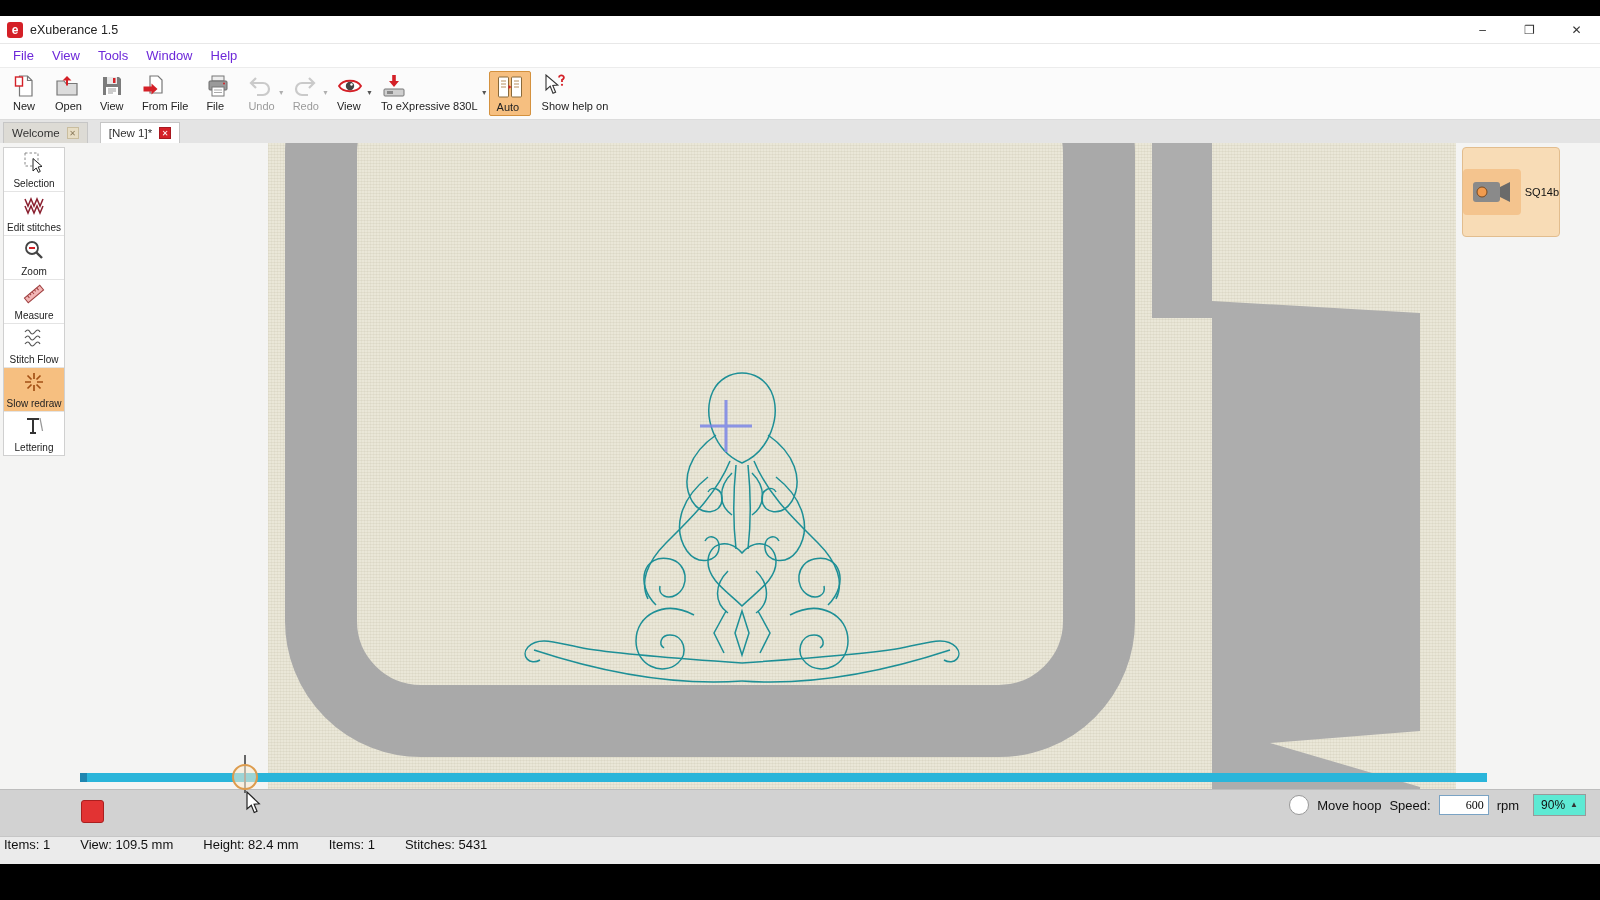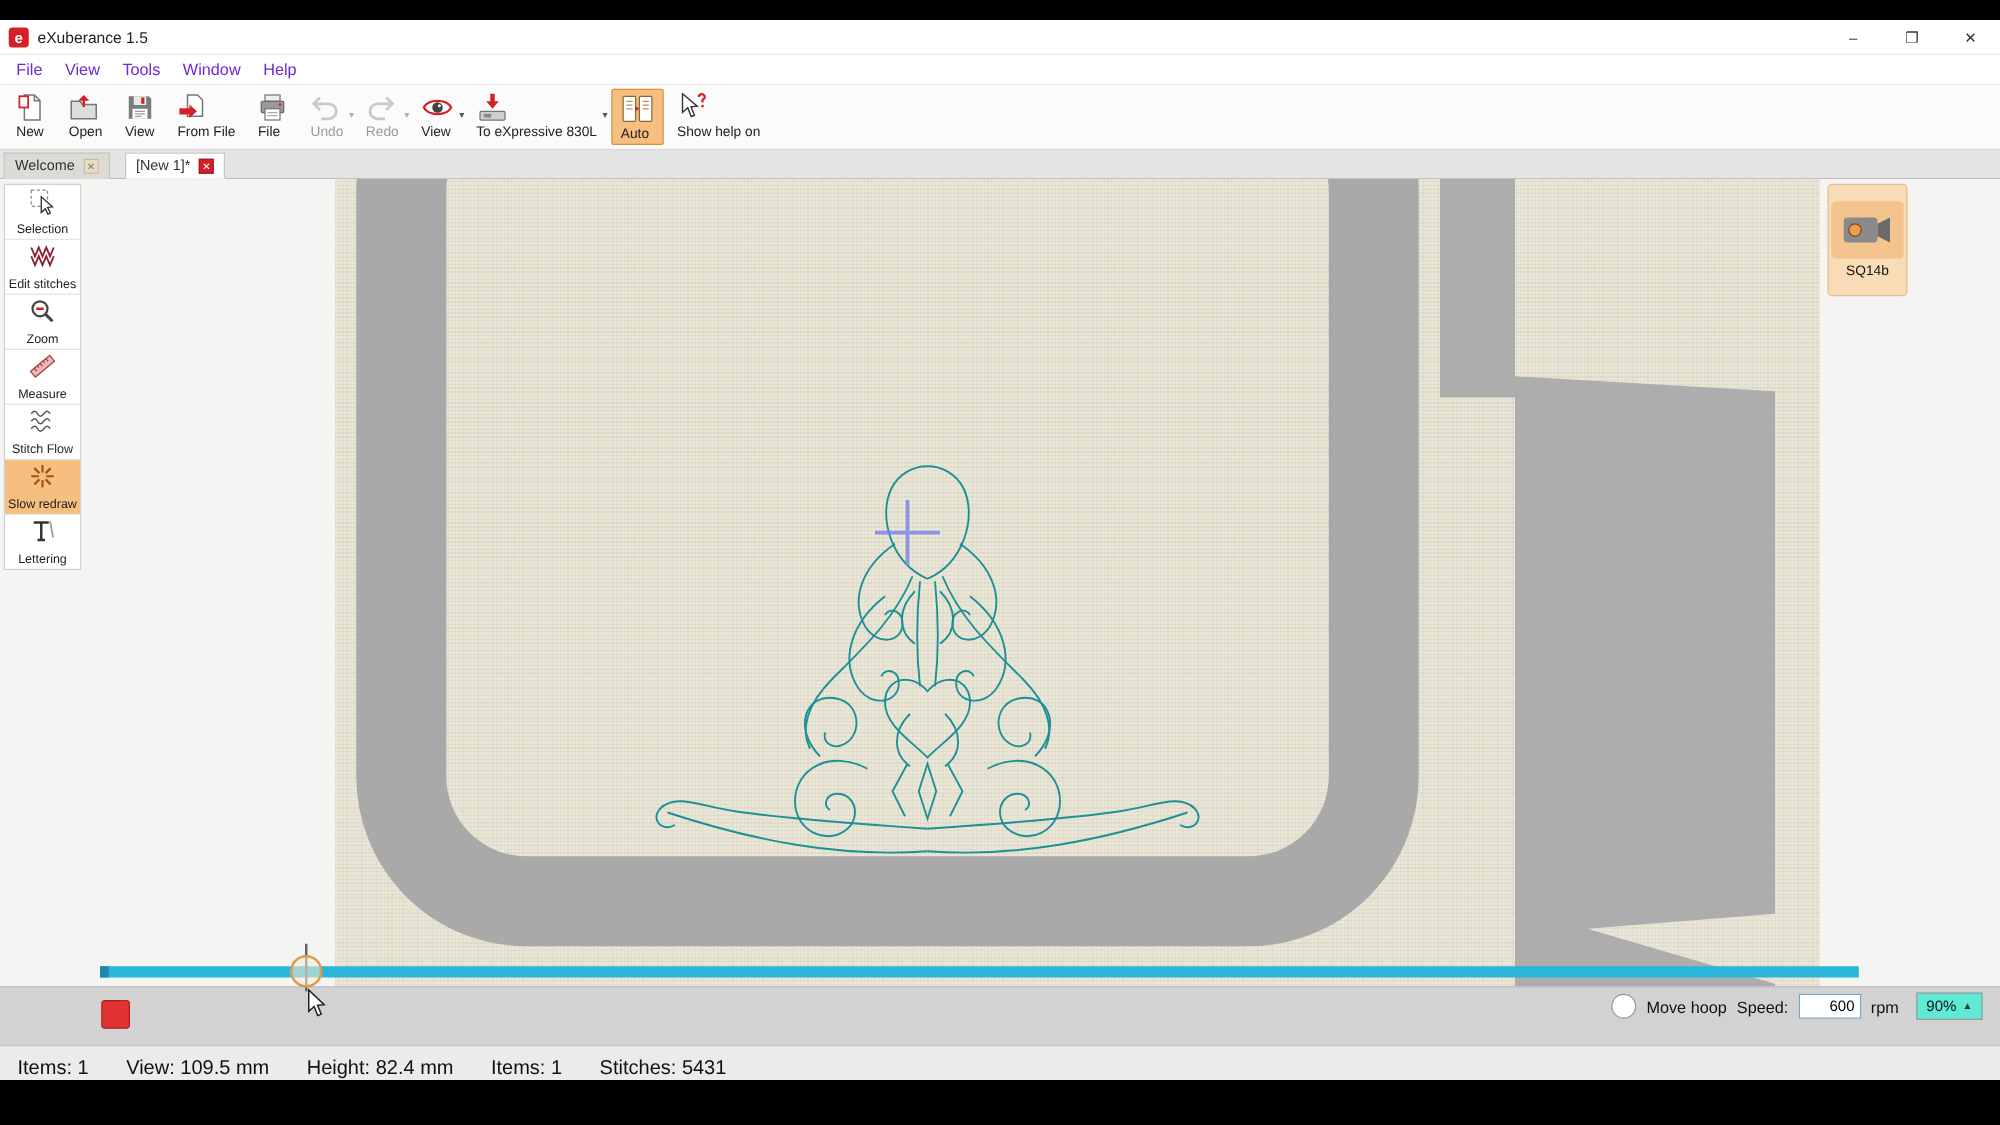--- a/index.html
+++ b/index.html
@@ -37,38 +37,38 @@
       repeating-linear-gradient(0deg,rgba(172,165,138,.14) 0 1px,transparent 1px 3px),
       repeating-linear-gradient(90deg,rgba(172,165,138,.10) 0 1px,transparent 1px 3px);}
   .overlay-svg{position:absolute;left:0;top:0;}
 
   .tools-panel{position:absolute;left:3px;top:4px;width:62px;background:#fff;border:1px solid #d0d0d0;box-sizing:border-box;}
   .tool{display:flex;flex-direction:column;align-items:center;justify-content:center;height:43px;border-bottom:1px solid #e4e4e4;gap:1px;}
   .tool:last-child{border-bottom:none;}
   .tool-label{font-size:10px;color:#222;white-space:nowrap;}
   .tool.active{background:#f6bf80;}
 
-  .badge{position:absolute;left:1462px;top:4px;width:64px;height:90px;background:#f8dcb6;border:1px solid #e2bd8e;border-radius:4px;display:flex;flex-direction:column;align-items:center;justify-content:center;gap:4px;box-sizing:border-box;}
+  .badge{position:absolute;left:1462px;top:4px;width:98px;height:90px;background:#f8dcb6;border:1px solid #e2bd8e;border-radius:4px;display:flex;flex-direction:row;align-items:center;justify-content:center;gap:4px;box-sizing:border-box;}
   .badge-icon{width:58px;height:46px;background:#f4c48e;border-radius:4px;display:flex;align-items:center;justify-content:center;}
   .badge-label{font-size:11px;color:#111;}
 
   .pb-strip{position:absolute;left:0;top:646px;width:100%;height:47px;background:#d2d2d2;border-top:1px solid #bdbdbd;box-sizing:border-box;}
   .pb-track{position:absolute;left:80px;top:630px;width:1407px;height:9px;background:#2ab5da;}
   .pb-tip{position:absolute;left:80px;top:630px;width:7px;height:9px;background:#1f86b0;}
   .pb-needle{position:absolute;left:244px;top:612px;width:2px;height:38px;background:#666;}
   .pb-handle{position:absolute;left:232px;top:621px;width:26px;height:26px;border-radius:50%;border:2px solid #dd9c4e;background:rgba(252,236,210,.55);box-sizing:border-box;}
   .stop-btn{position:absolute;left:81px;top:657px;width:23px;height:23px;background:#e23333;border:1px solid #aa1f1f;border-radius:3px;box-sizing:border-box;}
   .pb-right{position:absolute;right:14px;top:651px;display:flex;align-items:center;gap:8px;font-size:13px;color:#111;}
   .hoop-toggle{width:20px;height:20px;border-radius:50%;background:#fff;border:1px solid #999;box-sizing:border-box;}
-  .speed-input{width:44px;height:18px;border:1px solid #7aa3c4;font-size:12px;text-align:right;padding:0 4px 0 0;font-family:Liberation Sans, sans-serif;box-sizing:content-box;}
+  .speed-input{width:44px;height:18px;border:1px solid #7aa3c4;font-size:12px;text-align:right;padding:0 4px 0 0;font-family:Liberation Serif, serif;box-sizing:content-box;}
   .zoom-box{display:flex;align-items:center;gap:5px;background:#5eead4;border:1px solid #9a9a9a;padding:3px 7px;font-size:12px;margin-left:6px;}
   .chev{font-size:8px;color:#333;line-height:8px;}
   .cursor-svg{position:absolute;left:246px;top:648px;}
 
-  .statusbar{height:28px;background:#ebebeb;border-top:1px solid #c6c6c6;box-sizing:border-box;display:flex;align-items:flex-end;padding-left:14px;font-size:16px;color:#111;}
+  .statusbar{height:28px;background:#ebebeb;border-top:1px solid #c6c6c6;box-sizing:border-box;display:flex;align-items:flex-start;padding-left:4px;font-size:13px;color:#111;}
   .seg{margin-right:30px;white-space:nowrap;}
 </style>
 </head>
 <body>
 
 <div class="screen">
   <div class="black-top"></div>
 
   <div class="titlebar">
     <div class="logo">e</div>

